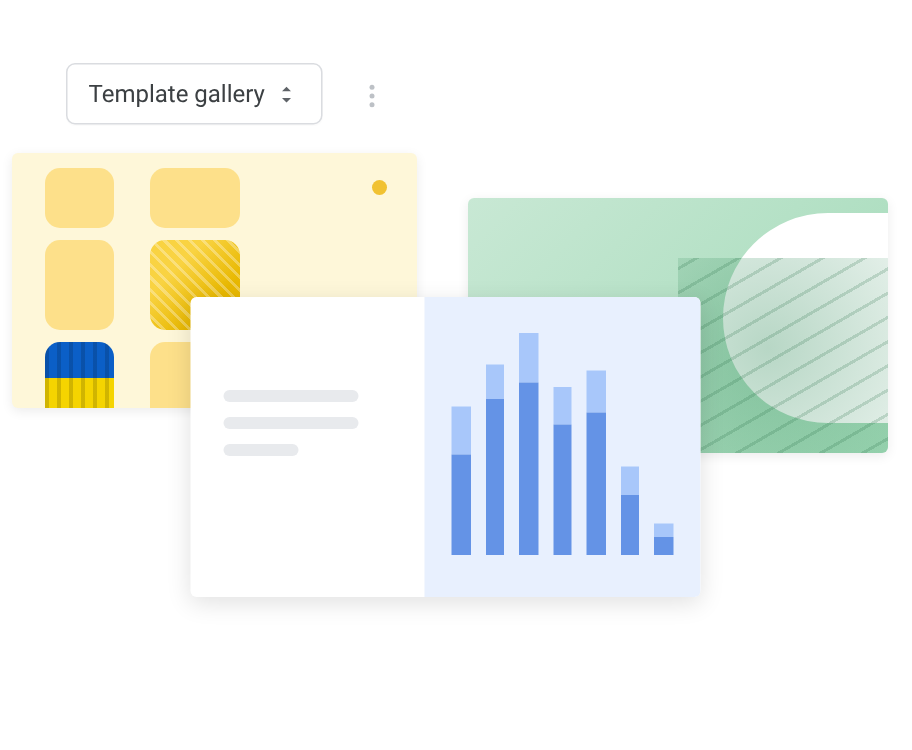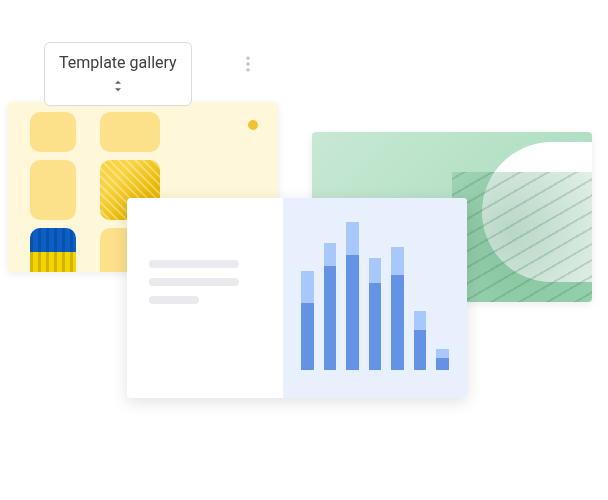--- a/index.html
+++ b/index.html
@@ -24,21 +24,20 @@
       display: flex;
       align-items: center;
       gap: 5px;
       background: #fff;
       border: 1px solid #dadce0;
       border-radius: 6px;
       padding: 10px 14px;
       cursor: pointer;
       z-index: 10;
       box-shadow: 0 1px 1px rgba(0,0,0,0.02);
-      flex-direction: column;
     }
     .gallery-btn span.label {
       font-size: 16px;
       color: #3c4043;
       font-weight: 400;
     }
     .sort-icon {
       width: 18px;
       height: 18px;
       color: #5f6368;

